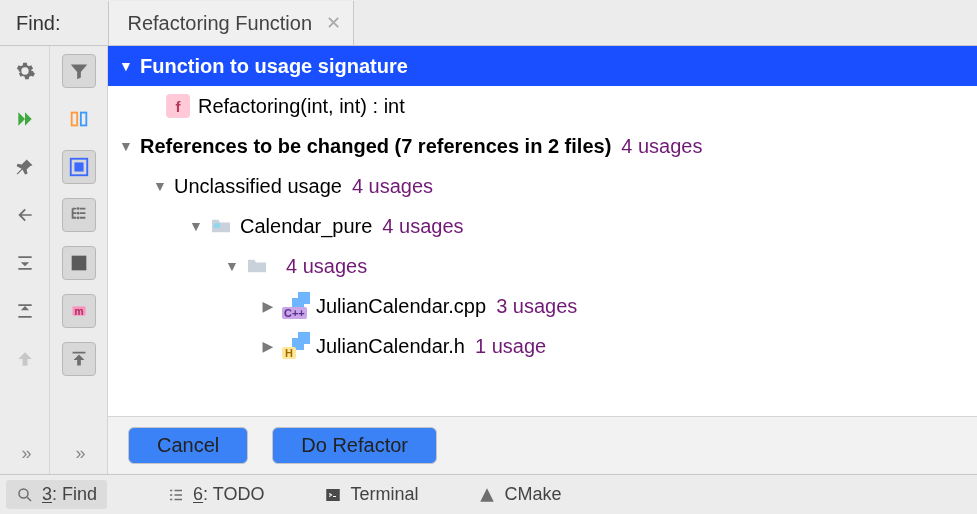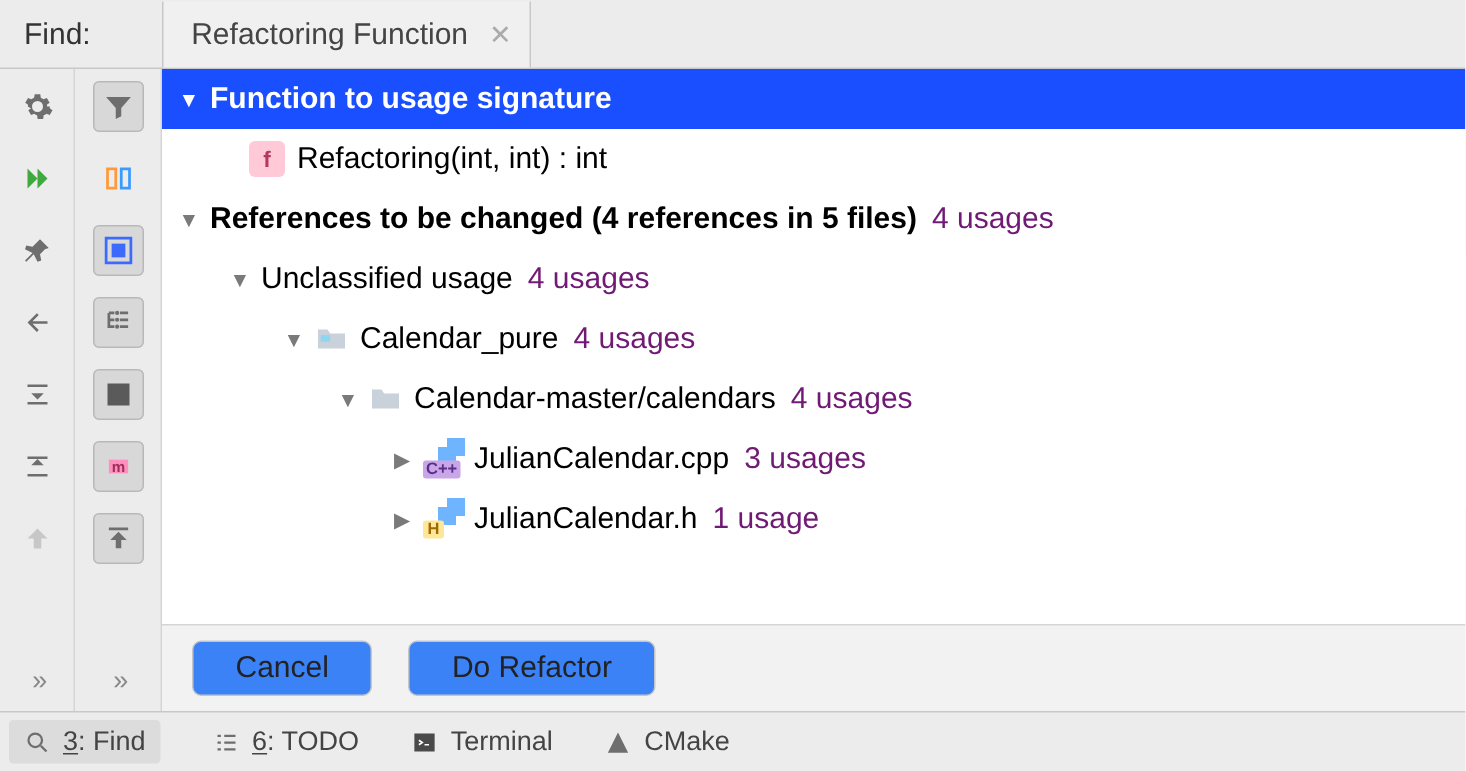--- a/index.html
+++ b/index.html
@@ -161,21 +161,21 @@
     font-size: 20px;
     color: #222;
   }
   
   .footer {
     height: 40px;
     background: #ececec;
     border-top: 1px solid #c8c8c8;
     display: flex;
     align-items: center;
-    gap: 35px;
+    gap: 60px;
     padding: 0 14px;
     font-size: 18px;
     color: #444;
   }
   .footer-item { display:flex; align-items:center; gap:8px; }
   .u { text-decoration: underline; text-underline-offset: 2px; }
   .sel-footer {
     background: #dcdcdc;
     padding: 4px 10px;
     border-radius: 3px;
@@ -289,21 +289,21 @@
         <span class="bold">Function to usage signature</span>
       </div>
 
       <div class="row indent1">
         <span class="icon-box icon-f">f</span>
         <span>Refactoring(int, int) : int</span>
       </div>
 
       <div class="row">
         <span class="arrow">▼</span>
-        <span class="bold">References to be changed  (4 references in 5 files)</span>
+        <span class="bold">References to be changed  (7 references in 2 files)</span>
         <span class="grey">4 usages</span>
       </div>
 
       <div class="row" style="padding-left:42px">
         <span class="arrow">▼</span>
         <span>Unclassified usage</span>
         <span class="grey">4 usages</span>
       </div>
 
       <div class="row" style="padding-left:78px">
@@ -318,21 +318,20 @@
         <span class="grey">4 usages</span>
       </div>
 
       <div class="row" style="padding-left:114px">
         <span class="arrow">▼</span>
         <span class="icon-folder">
           <svg width="22" height="18" viewBox="0 0 24 20">
               <path fill="#c9d2db" d="M2 3h7l2 3h11v11H2z"></path>
             </svg>
         </span>
-        <span>Calendar-master/calendars</span>
         <span class="grey">4 usages</span>
       </div>
 
       <div class="row" style="padding-left:150px">
         <span class="arrow">▶</span>
         <span class="icon-cpp">
             <span>C++</span>
           </span>
         <span>JulianCalendar.cpp</span>
         <span class="grey">3 usages</span>

